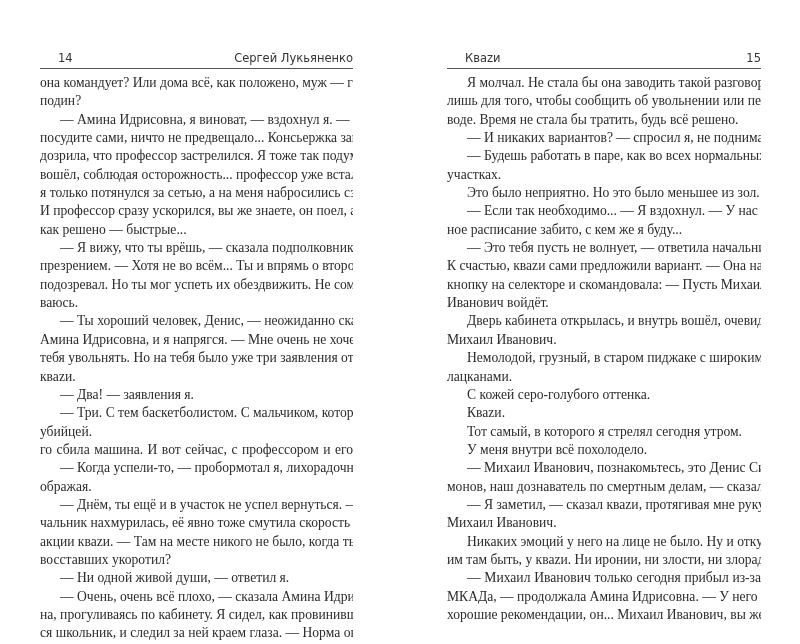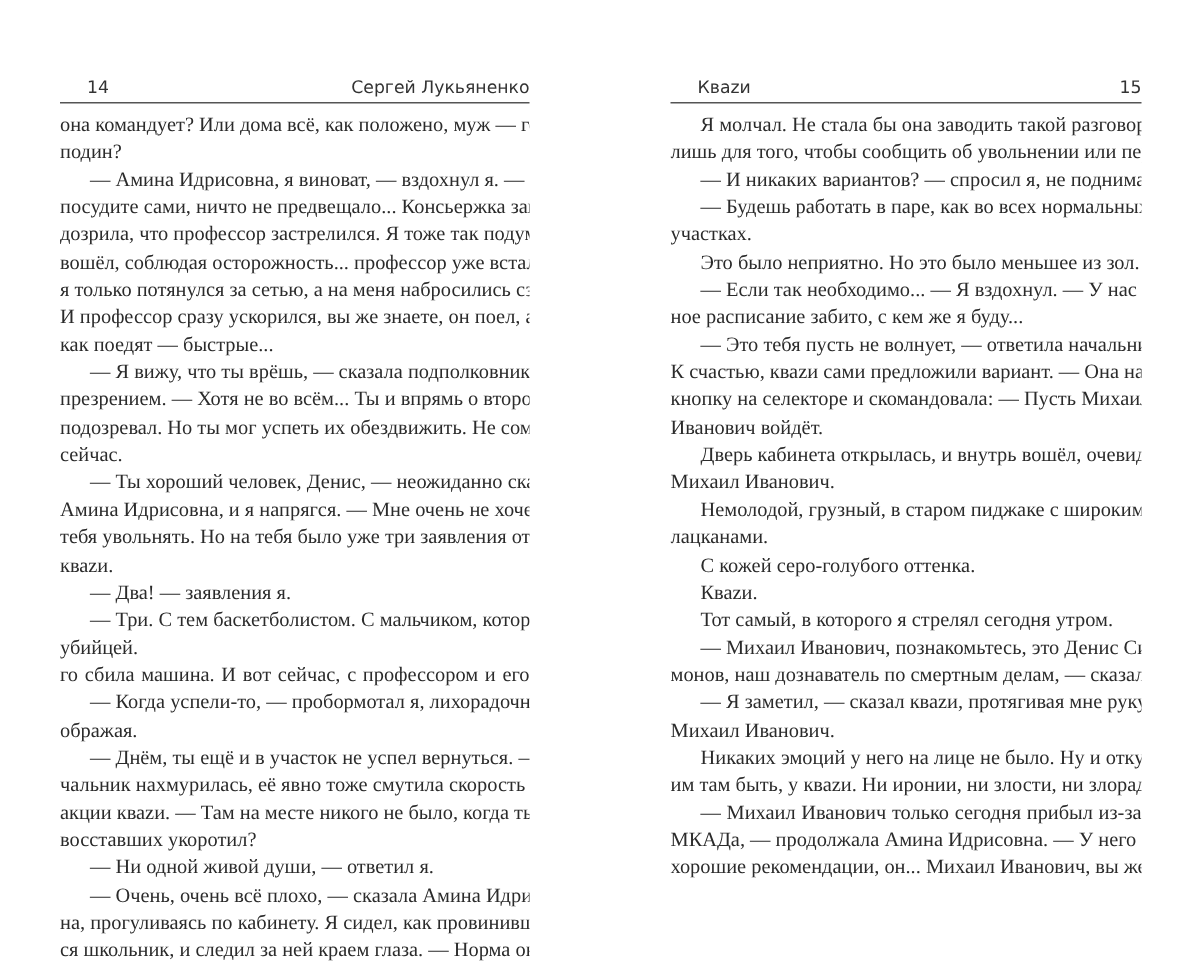--- a/index.html
+++ b/index.html
@@ -36,25 +36,25 @@
   <div class="rule"></div>
   <div class="body-text" id="left-body">
       <span class="ln">она командует? Или дома всё, как положено, муж — гос-</span>
       <span class="ln last">подин?</span>
       <span class="ln ind">— Амина Идрисовна, я виноват, — вздохнул я. — Ну</span>
       <span class="ln">посудите сами, ничто не предвещало... Консьержка запо-</span>
       <span class="ln">дозрила, что профессор застрелился. Я тоже так подумал,</span>
       <span class="ln">вошёл, соблюдая осторожность... профессор уже встал, но</span>
       <span class="ln">я только потянулся за сетью, а на меня набросились сзади!</span>
       <span class="ln">И профессор сразу ускорился, вы же знаете, он поел, а они</span>
-      <span class="ln last">как поедят — быстрые...</span>
+      <span class="ln last">как решено — быстрые...</span>
       <span class="ln ind">— Я вижу, что ты врёшь, — сказала подполковник с</span>
       <span class="ln">презрением. — Хотя не во всём... Ты и впрямь о втором не</span>
       <span class="ln">подозревал. Но ты мог успеть их обездвижить. Не сомне-</span>
-      <span class="ln last">сейчас.</span>
+      <span class="ln last">ваюсь.</span>
       <span class="ln ind">— Ты хороший человек, Денис, — неожиданно сказала</span>
       <span class="ln">Амина Идрисовна, и я напрягся. — Мне очень не хочется</span>
       <span class="ln">тебя увольнять. Но на тебя было уже три заявления от</span>
       <span class="ln last">кваzи.</span>
       <span class="ln ind last">— Два! — заявления я.</span>
       <span class="ln ind">— Три. С тем баскетболистом. С мальчиком, которо-</span>
       <span class="ln last">убийцей.</span>
       <span class="ln">го сбила машина. И вот сейчас, с профессором и его</span>
       <span class="ln ind">— Когда успели-то, — пробормотал я, лихорадочно со-</span>
       <span class="ln last">ображая.</span>
@@ -71,37 +71,39 @@
 
 <div class="page right">
   <div class="running-head">
     <span>Кваzи</span>
     <span>15</span>
   </div>
   <div class="rule"></div>
   <div class="body-text" id="right-body">
       <span class="ln ind">Я молчал. Не стала бы она заводить такой разговор</span>
       <span class="ln">лишь для того, чтобы сообщить об увольнении или пере-</span>
+      <span class="ln last">воде. Время не стала бы тратить, будь всё решено.</span>
       <span class="ln ind">— И никаких вариантов? — спросил я, не поднимая</span>
       <span class="ln ind">— Будешь работать в паре, как во всех нормальных</span>
       <span class="ln last">участках.</span>
       <span class="ln ind last">Это было неприятно. Но это было меньшее из зол.</span>
       <span class="ln ind">— Если так необходимо... — Я вздохнул. — У нас штат-</span>
       <span class="ln last">ное расписание забито, с кем же я буду...</span>
       <span class="ln ind">— Это тебя пусть не волнует, — ответила начальник. —</span>
       <span class="ln">К счастью, кваzи сами предложили вариант. — Она нажала</span>
       <span class="ln">кнопку на селекторе и скомандовала: — Пусть Михаил</span>
       <span class="ln last">Иванович войдёт.</span>
       <span class="ln ind">Дверь кабинета открылась, и внутрь вошёл, очевидно,</span>
       <span class="ln last">Михаил Иванович.</span>
       <span class="ln ind">Немолодой, грузный, в старом пиджаке с широкими</span>
       <span class="ln last">лацканами.</span>
       <span class="ln ind last">С кожей серо-голубого оттенка.</span>
       <span class="ln ind last">Кваzи.</span>
       <span class="ln ind last">Тот самый, в которого я стрелял сегодня утром.</span>
+      <span class="ln ind last">У меня внутри всё похолодело.</span>
       <span class="ln ind">— Михаил Иванович, познакомьтесь, это Денис Си-</span>
       <span class="ln">монов, наш дознаватель по смертным делам, — сказала</span>
       <span class="ln ind">— Я заметил, — сказал кваzи, протягивая мне руку. —</span>
       <span class="ln last">Михаил Иванович.</span>
       <span class="ln ind">Никаких эмоций у него на лице не было. Ну и откуда</span>
       <span class="ln">им там быть, у кваzи. Ни иронии, ни злости, ни злорадства.</span>
       <span class="ln ind">— Михаил Иванович только сегодня прибыл из-за</span>
       <span class="ln">МКАДа, — продолжала Амина Идрисовна. — У него очень</span>
       <span class="ln">хорошие рекомендации, он... Михаил Иванович, вы же</span>
     </div>

